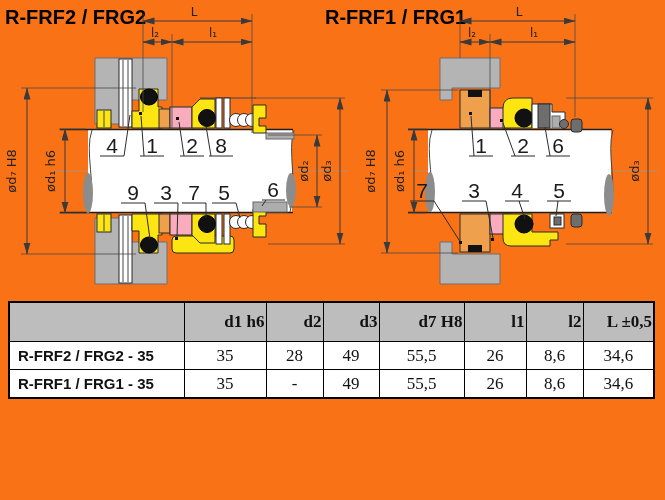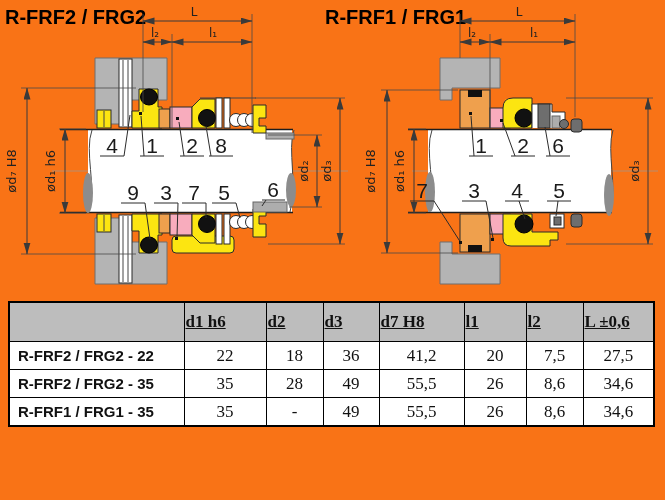--- a/index.html
+++ b/index.html
@@ -25,21 +25,21 @@
   .lens{fill:#8C8C8C;}
   .dot{fill:#111;}
   .title{font:bold 20px "Liberation Sans",sans-serif;fill:#000;}
   .dimlab{font:12px "DejaVu Sans",sans-serif;fill:#222;}
   .dialab{font:13px "DejaVu Sans",sans-serif;fill:#222;}
   .num{font:21px "Liberation Sans","DejaVu Sans",sans-serif;fill:#1a1a1a;text-anchor:middle;}
   
   table.specs{position:absolute;left:8px;top:301px;border-collapse:collapse;table-layout:fixed;
               border:2px solid #000;background:#fff;}
   table.specs th,table.specs td{border:1px solid #000;overflow:hidden;white-space:nowrap;}
-  table.specs th{height:36px;background:#BDBDBD;font:bold 17px "Liberation Serif",serif;color:#111;text-align:left;text-decoration:underline;}
+  table.specs th{height:36px;background:#BDBDBD;font:bold 17px "Liberation Serif",serif;color:#111;text-align:right;}
   table.specs td{height:25px;font:17px "Liberation Serif",serif;color:#111;text-align:center;}
   table.specs td.name{font:bold 15px "Liberation Sans",sans-serif;text-align:left;padding-left:8px;}
 </style>
 </head>
 <body>
 
 <div class="stage">
 
 <svg width="665" height="298" viewBox="0 0 665 298">
   <defs>
@@ -292,34 +292,24 @@
   </colgroup>
   <thead>
     <tr>
       <th></th>
       <th>d1 h6</th>
       <th>d2</th>
       <th>d3</th>
       <th>d7 H8</th>
       <th>l1</th>
       <th>l2</th>
-      <th>L ±0,6</th>
+      <th>L ±0,5</th>
     </tr>
   </thead>
   <tbody>
-    <tr>
-      <td class="name">R-FRF2 / FRG2 - 22</td>
-      <td>22</td>
-      <td>18</td>
-      <td>36</td>
-      <td>41,2</td>
-      <td>20</td>
-      <td>7,5</td>
-      <td>27,5</td>
-    </tr>
     <tr>
       <td class="name">R-FRF2 / FRG2 - 35</td>
       <td>35</td>
       <td>28</td>
       <td>49</td>
       <td>55,5</td>
       <td>26</td>
       <td>8,6</td>
       <td>34,6</td>
     </tr>

